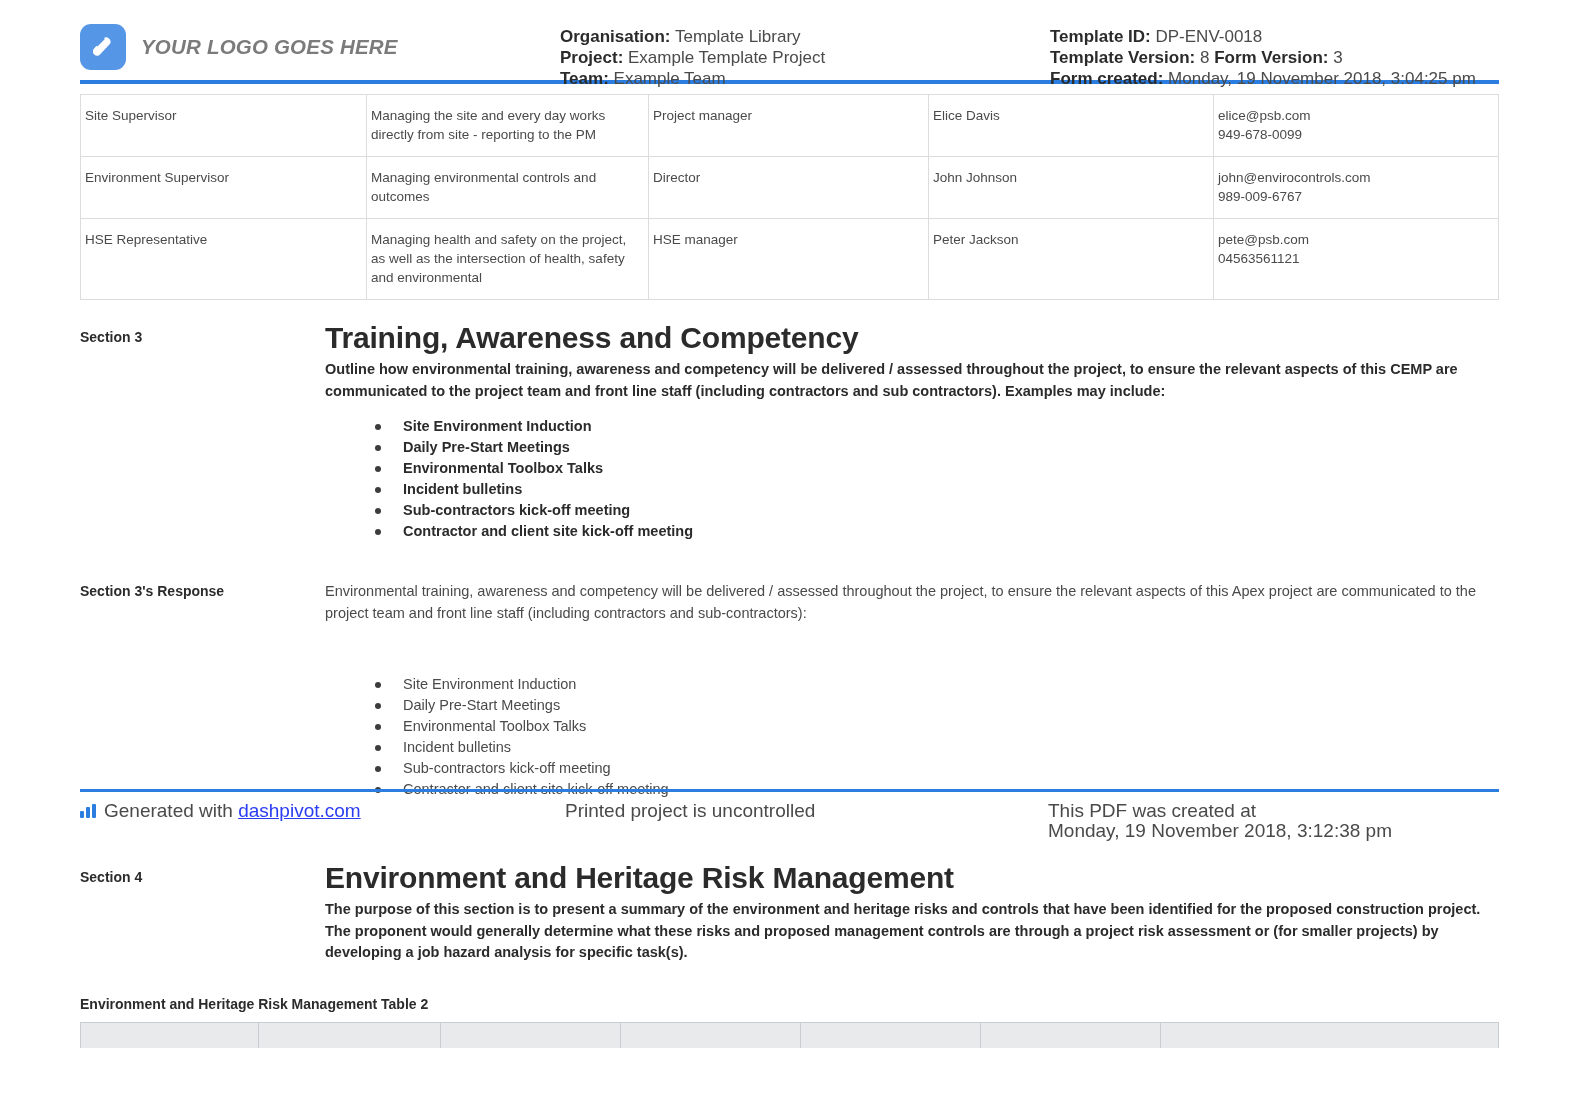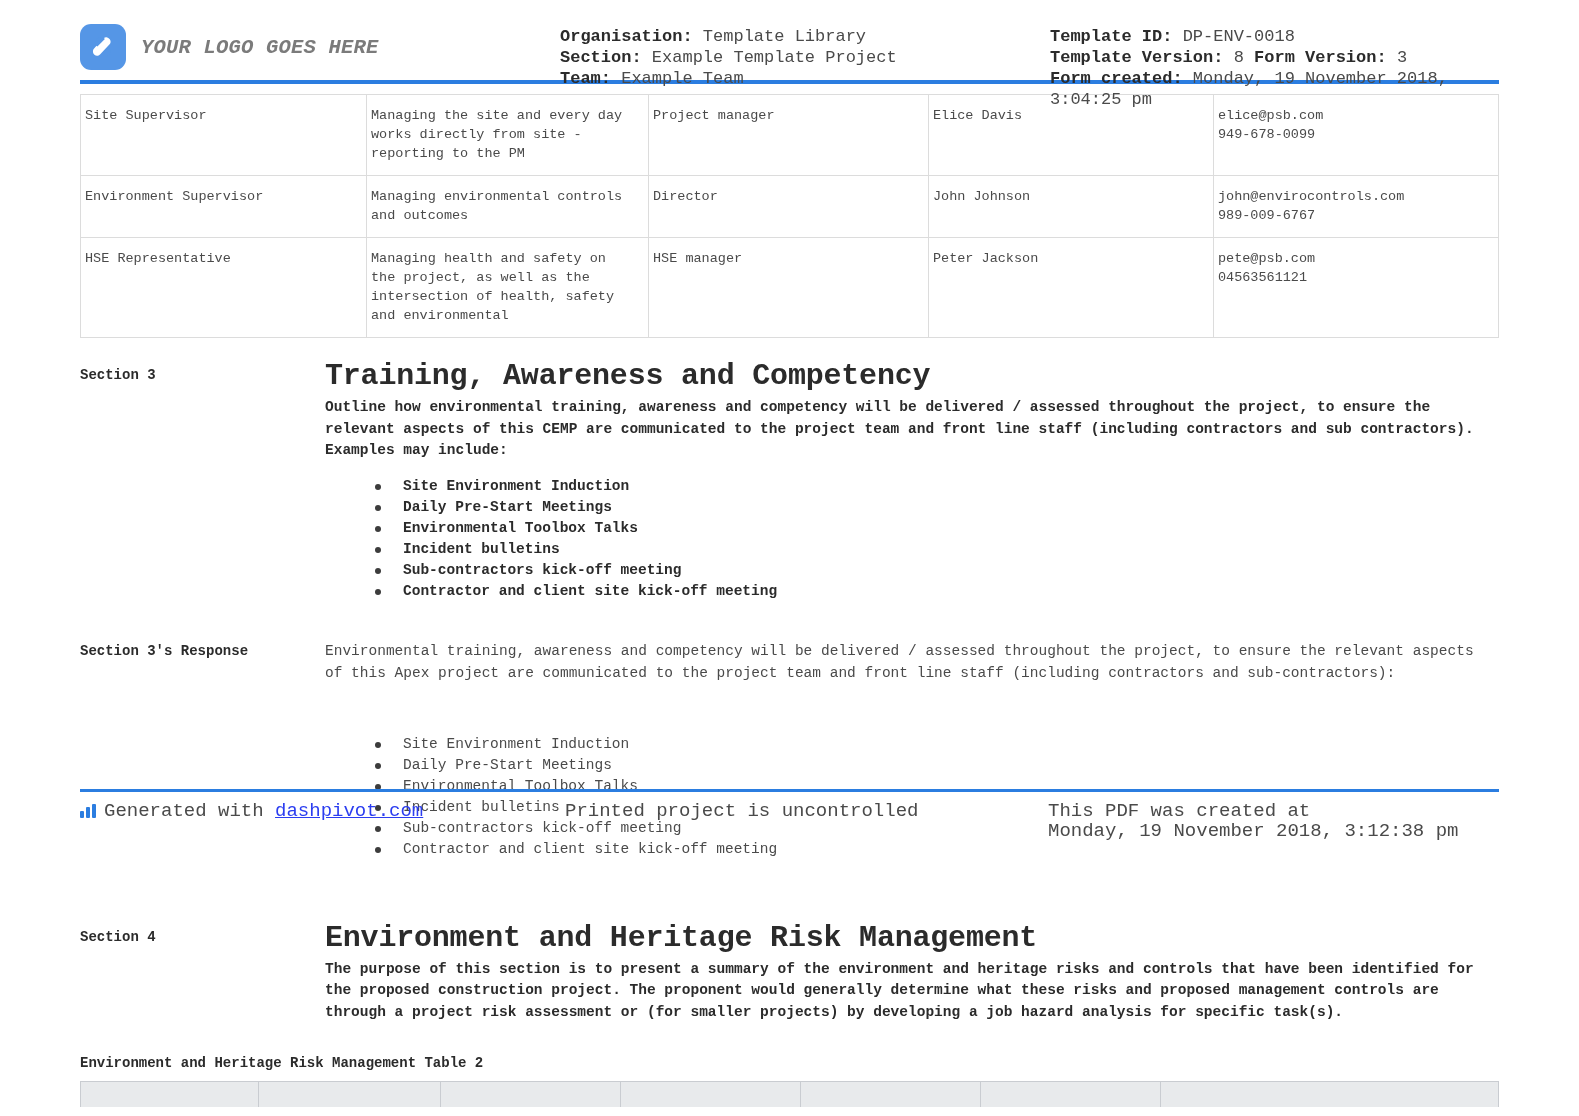--- a/index.html
+++ b/index.html
@@ -14,21 +14,20 @@
     position: relative;
     overflow: hidden;
   }
 
   
   .page {
     position: relative;
     width: 1579px;
     height: 867px;
     padding: 0 80px;
-    font-family: Liberation Mono, monospace;
   }
 
   
   .header {
     display: flex;
     align-items: flex-start;
     padding-top: 18px;
     height: 76px;
   }
   .logo-block {
@@ -241,21 +240,21 @@
       </div>
       <div class="logo-text">YOUR LOGO GOES HERE</div>
     </div>
 
     <div class="meta-col mid">
       <div>
         <b>Organisation:</b>
         <span>Template Library</span>
       </div>
       <div>
-        <b>Section:</b>
+        <b>Project:</b>
         <span>Example Template Project</span>
       </div>
       <div>
         <b>Team:</b>
         <span>Example Team</span>
       </div>
     </div>
 
     <div class="meta-col right">
       <div>

